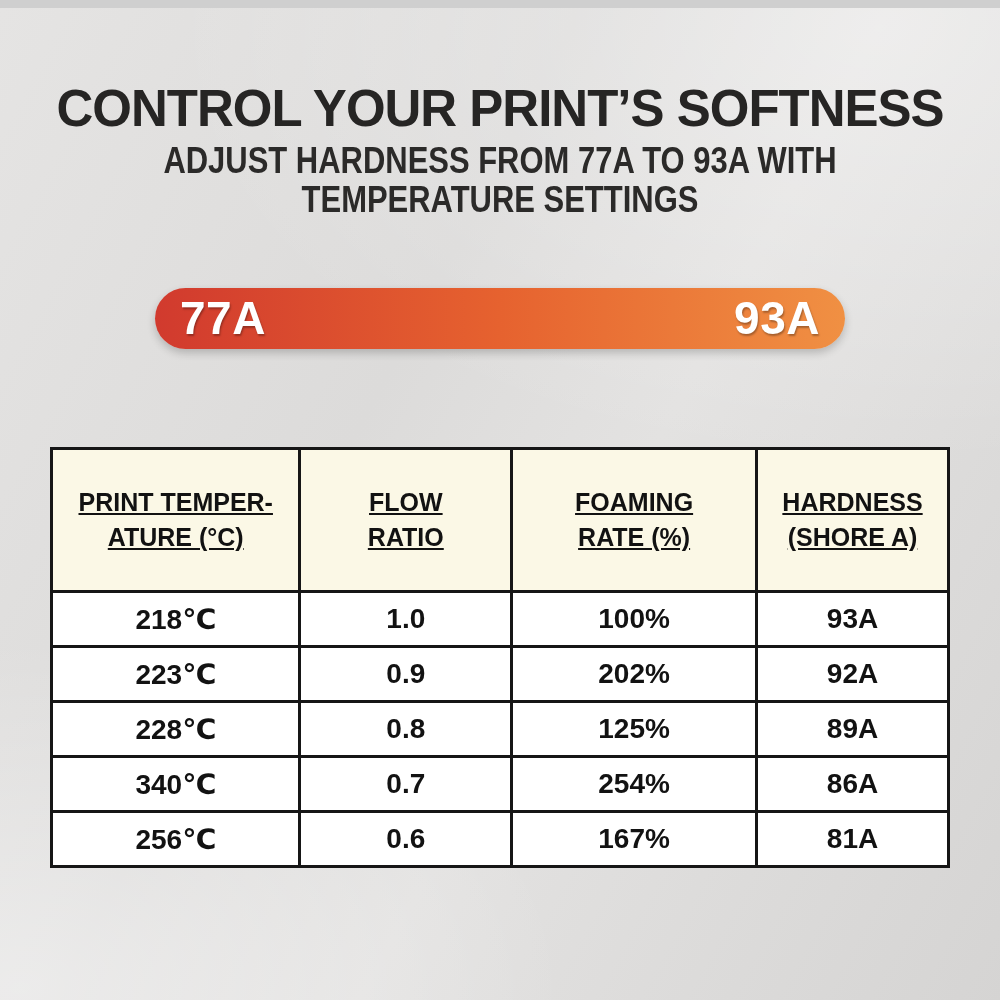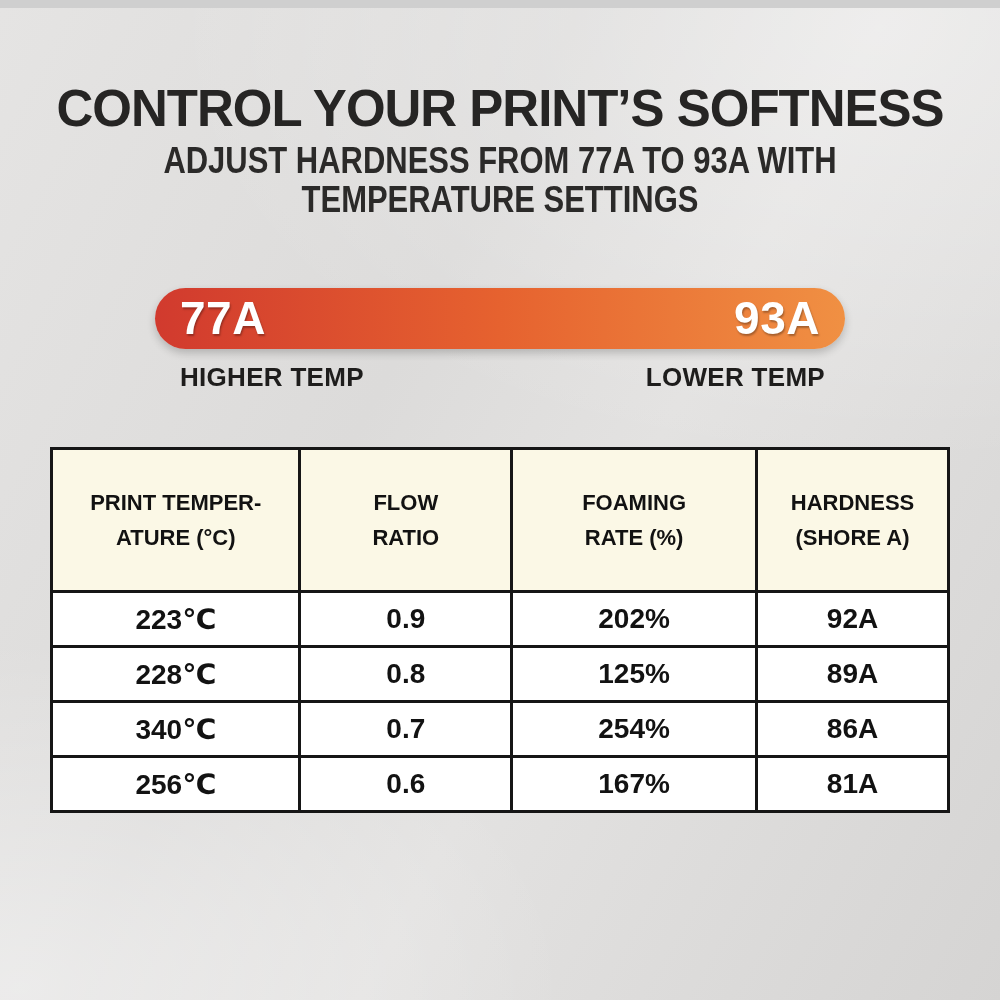--- a/index.html
+++ b/index.html
@@ -103,24 +103,25 @@
   .settings-table th,
   .settings-table td {
     border: 3px solid #161616;
     text-align: center;
     vertical-align: middle;
     color: #121212;
     padding: 0;
   }
   .settings-table th {
     background: #fbf8e6;
-    font-size: 22px;
+    font-size: 25px;
     font-weight: 700;
     line-height: 35px;
     height: 140px;
+    text-decoration: underline;
   }
   .settings-table td {
     background: #ffffff;
     font-size: 28px;
     font-weight: 700;
     height: 52px;
   }
 </style>
 </head>
 <body>
@@ -132,24 +133,20 @@
   <div class="subtitle">
     <div>ADJUST HARDNESS FROM 77A TO 93A WITH</div>
     <div>TEMPERATURE SETTINGS</div>
   </div>
 
   <div class="bar" style="background: linear-gradient(90deg, rgb(209, 58, 46) 0%, rgb(230, 98, 47) 50%, rgb(240, 144, 67) 100%);">
     <span class="bar-val">77A</span>
     <span class="bar-val">93A</span>
   </div>
 
-  <div class="bar-captions">
-    <span>HIGHER TEMP</span>
-    <span>LOWER TEMP</span>
-  </div>
 
   <table class="settings-table">
     <colgroup>
       <col style="width:27.7%">
       <col style="width:23.6%">
       <col style="width:27.3%">
       <col style="width:21.4%">
     </colgroup>
     <thead>
       <tr>
@@ -166,20 +163,26 @@
           <div>RATE (%)</div>
         </th>
         <th>
           <div>HARDNESS</div>
           <div>(SHORE A)</div>
         </th>
       </tr>
     </thead>
     <tbody>
       <tr>
+        <td>218℃</td>
+        <td>1.0</td>
+        <td>100%</td>
+        <td>93A</td>
+      </tr>
+      <tr>
         <td>223℃</td>
         <td>0.9</td>
         <td>202%</td>
         <td>92A</td>
       </tr>
       <tr>
         <td>228℃</td>
         <td>0.8</td>
         <td>125%</td>
         <td>89A</td>

